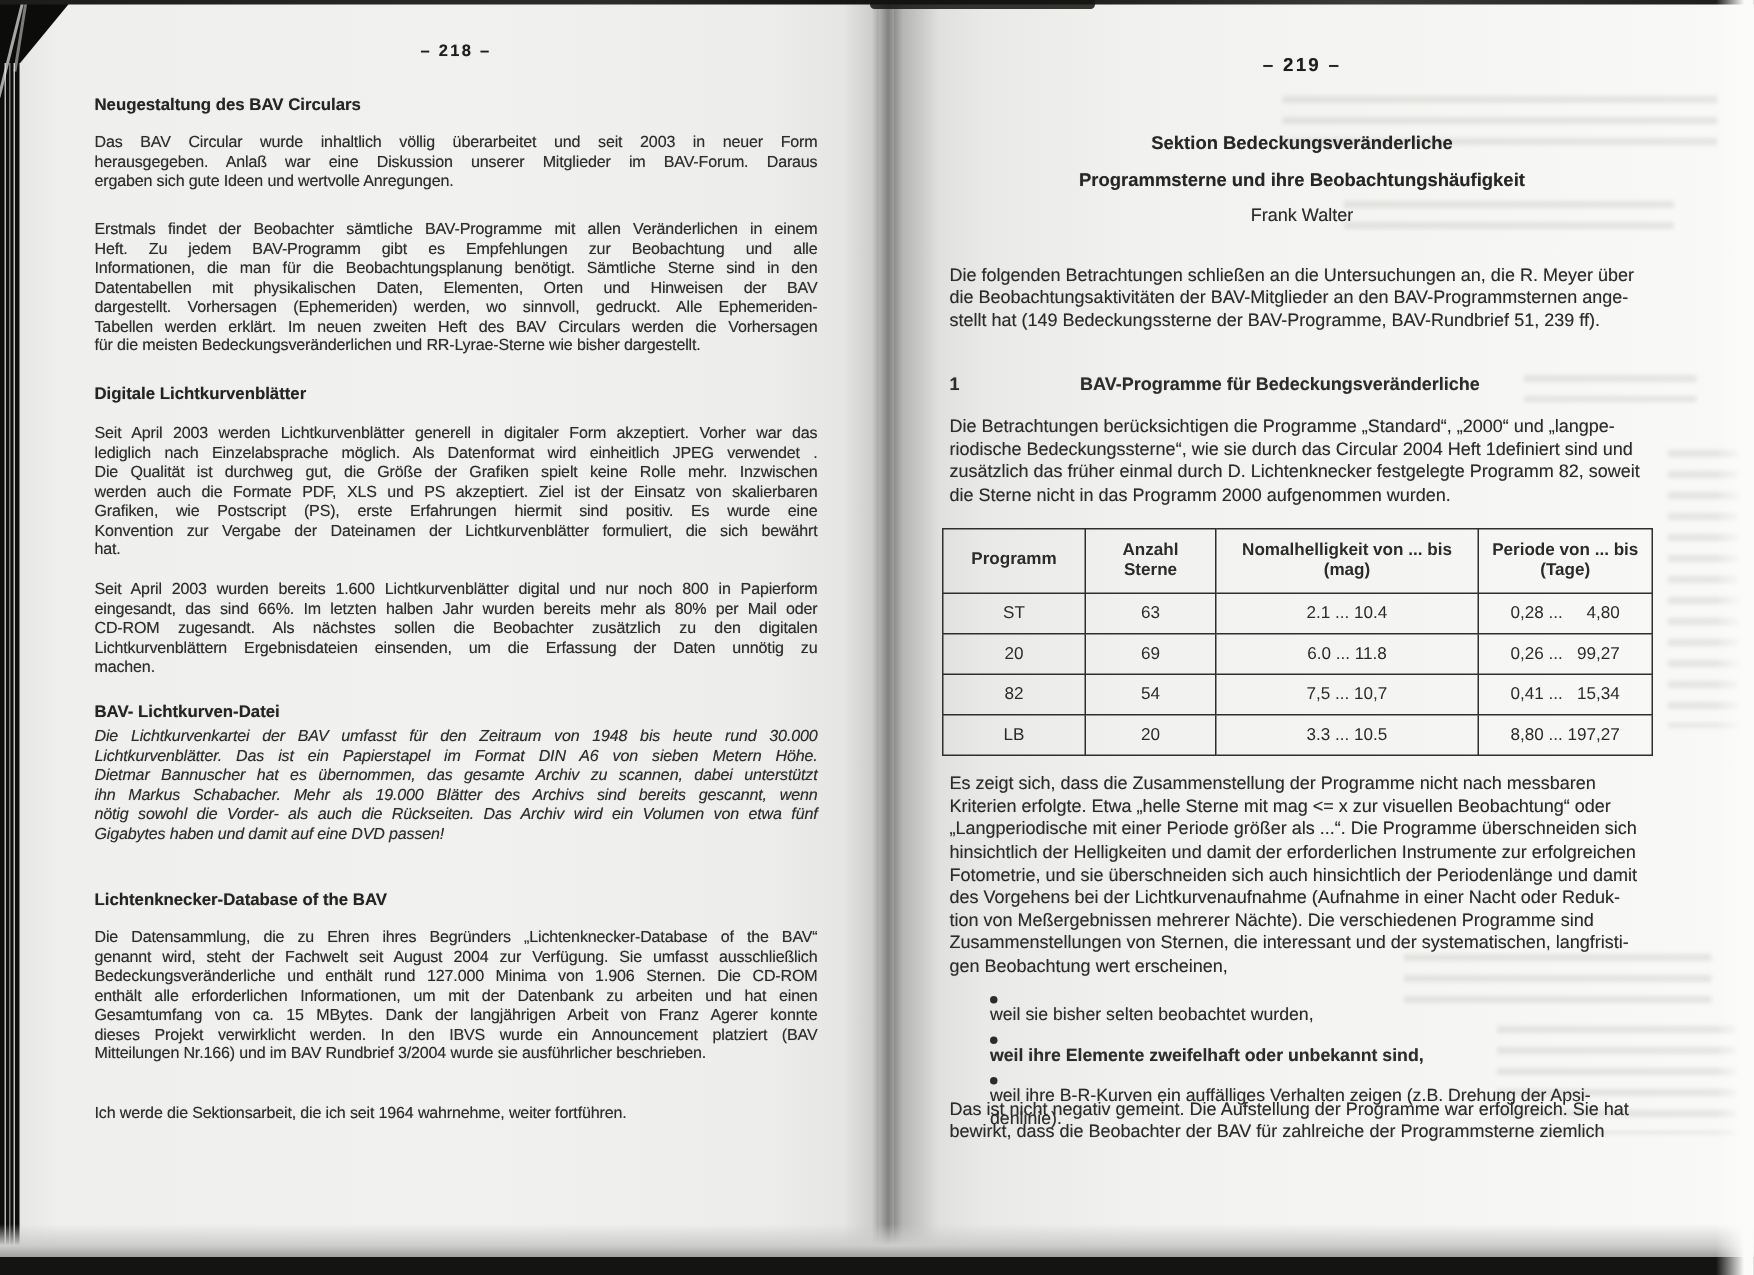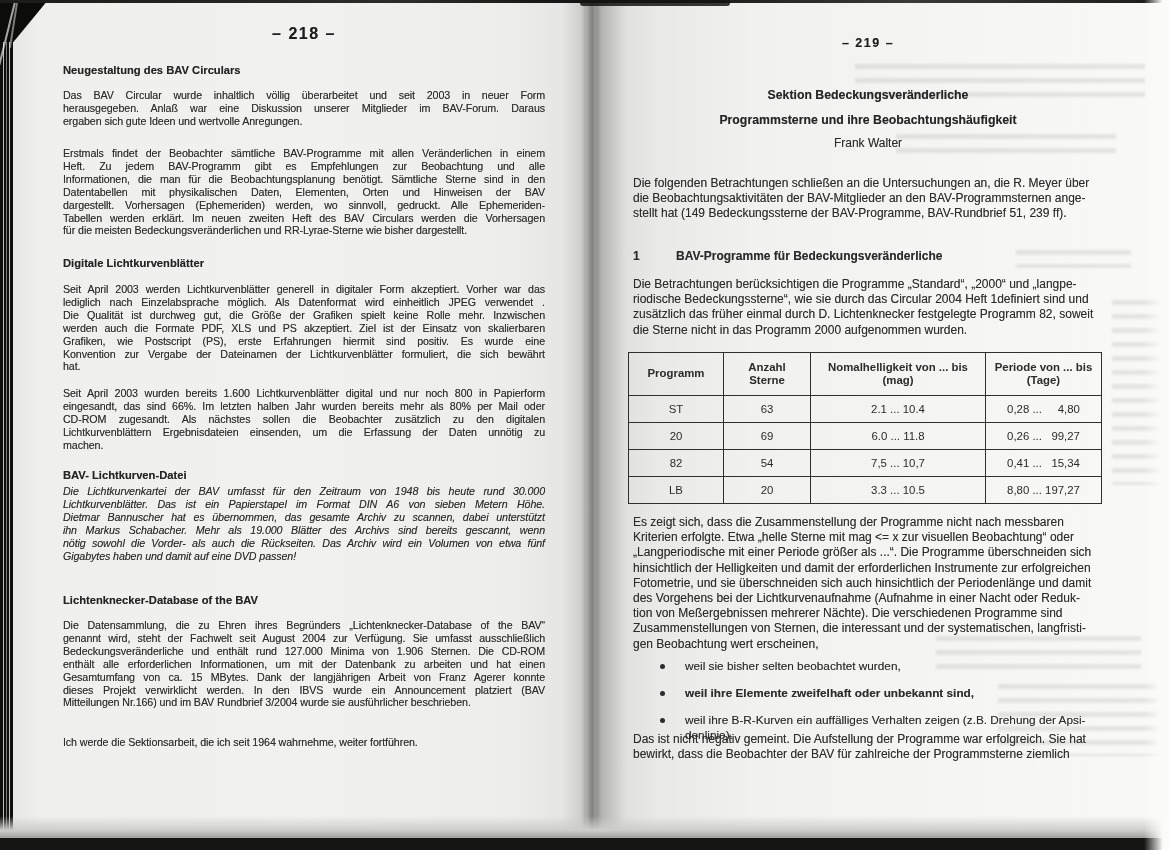--- a/index.html
+++ b/index.html
@@ -35,35 +35,35 @@
   .edge-bottom{position:absolute;left:0;top:838px;width:1169px;height:12px;background:#141412;}
   .edge-right{position:absolute;left:1144px;top:0;width:25px;height:850px;pointer-events:none;
     background:linear-gradient(90deg,rgba(252,252,250,0) 0%,#fbfbf9 75%);}
   
   .ghost{position:absolute;opacity:.14;filter:blur(1.3px);
     background:repeating-linear-gradient(180deg,#6d6d6b 0px,#6d6d6b 5px,rgba(0,0,0,0) 5px,rgba(0,0,0,0) 14px);}
   
   .lp{position:absolute;left:52px;width:482px;color:#2d2d2d;
     font-size:10.7px;line-height:12.9px;letter-spacing:-0.1px;
     text-shadow:0 0 0.5px rgba(45,45,45,0.5);}
-  .lp-pagenum{text-align:center;font-weight:bold;font-size:16px;letter-spacing:1.5px;color:#1d1d1d;}
+  .lp-pagenum{text-align:center;font-weight:bold;font-size:11px;letter-spacing:1.5px;color:#1d1d1d;}
   .lp-h{font-weight:bold;font-size:11.2px;color:#242424;letter-spacing:0;}
   .lp-para div{text-align:justify;text-align-last:justify;}
   .lp-para div:last-child{text-align-last:left;}
   
   .rp{position:absolute;left:37px;width:500px;color:#2c2c2c;
     font-size:12px;line-height:15.2px;white-space:pre-line;
     text-shadow:0 0 0.5px rgba(44,44,44,0.45);}
   .rp-center{width:470px;text-align:center;}
   .rp-pagenum{font-weight:bold;font-size:12.5px;letter-spacing:1.5px;color:#1d1d1d;}
   .rp-title{font-weight:bold;font-size:12.3px;color:#262626;}
   .sec-num{display:inline-block;width:43px;font-weight:bold;}
-  .sec-txt{font-weight:bold;}
+  .sec-txt{font-weight:bold;margin-left:44px;}
   .underlined{text-underline-offset:2px;}
-  .bullet-row{position:absolute;left:64px;width:440px;display:flex;}
+  .bullet-row{position:absolute;left:64px;width:440px;display:flex;flex-direction:column;}
   .bullet-dot{width:5px;height:5px;border-radius:50%;background:#2c2c2c;margin:5px 20px 0 0;flex:0 0 5px;}
   .bullet-text{color:#2c2c2c;font-size:11.8px;line-height:15px;white-space:pre-line;width:420px;
     text-shadow:0 0 0.5px rgba(44,44,44,0.45);}
   
   .programs-table{position:absolute;left:32px;top:352px;width:473px;border-collapse:collapse;table-layout:fixed;color:#2b2b2b;}
   .programs-table th,.programs-table td{border:1.4px solid #2f2f2d;}
   .programs-table th{font-size:11.4px;font-weight:bold;line-height:13.5px;height:40px;
     text-align:center;vertical-align:middle;white-space:pre-line;}
   .programs-table td{font-size:11.4px;height:24px;text-align:center;vertical-align:middle;}
   .pre-cell{white-space:pre;}

